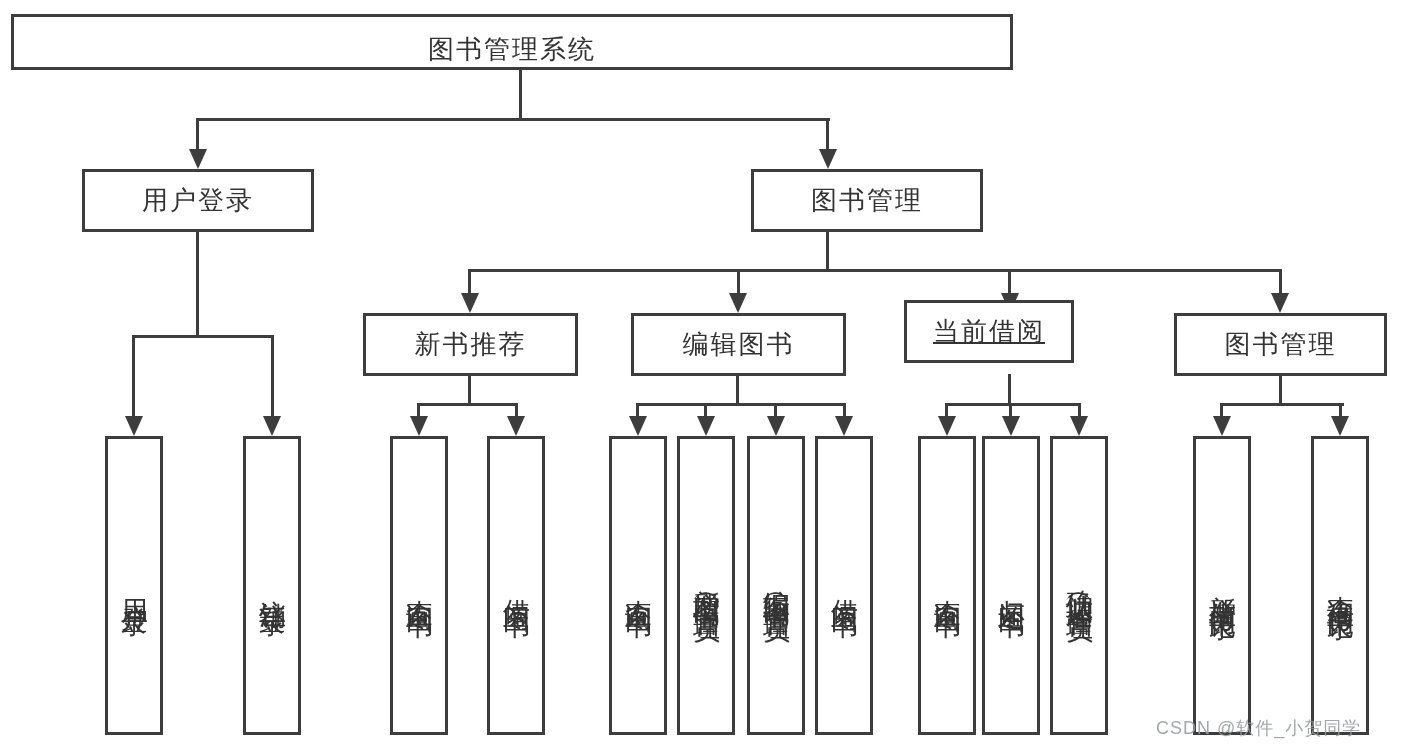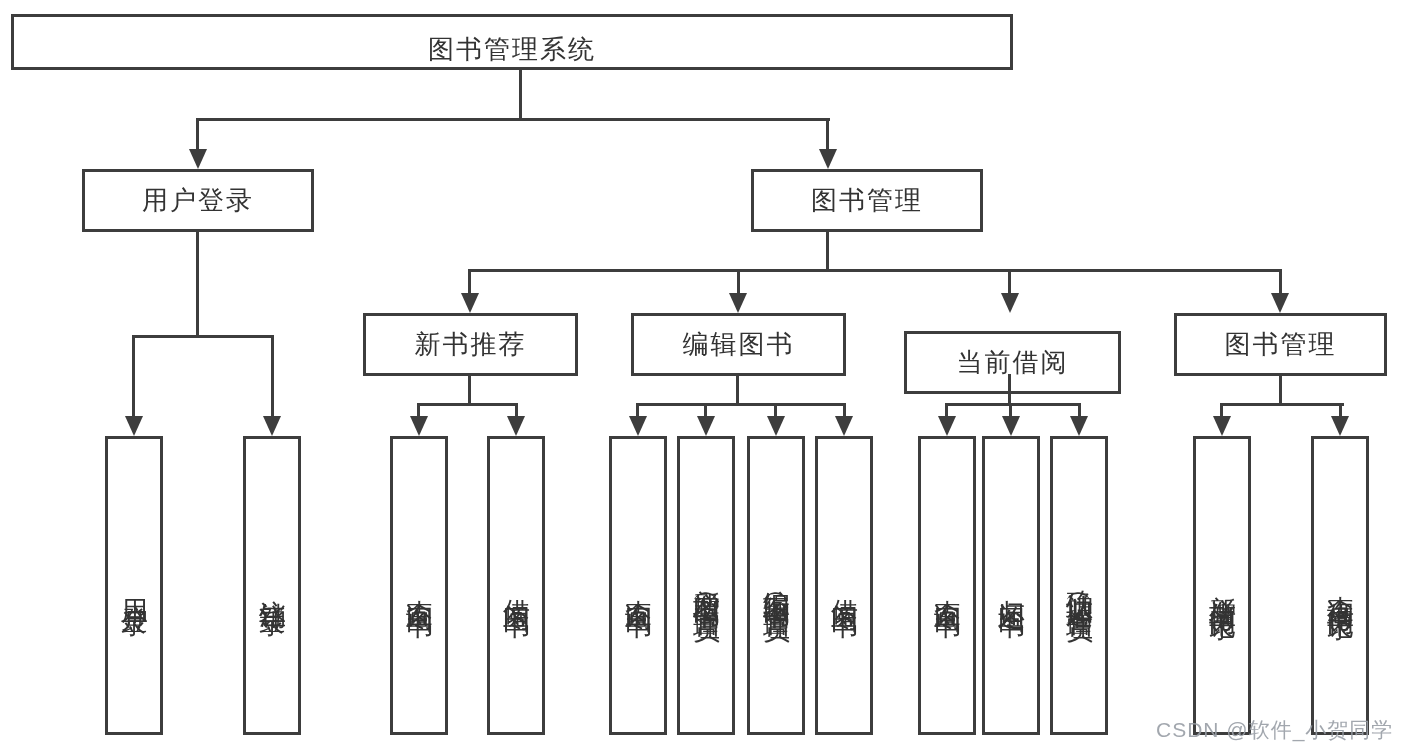--- a/index.html
+++ b/index.html
@@ -51,21 +51,21 @@
     width: 0;
     height: 0;
     border-left: 9px solid transparent;
     border-right: 9px solid transparent;
     border-top: 20px solid #3d3d3d;
   }
   .watermark {
     position: absolute;
     left: 1156px;
     top: 716px;
-    font-size: 21px;
+    font-size: 18px;
     letter-spacing: 1px;
     color: rgba(152, 157, 165, 0.9);
     white-space: nowrap;
   }
 </style>
 </head>
 <body>
 
 <div class="diagram">
 
@@ -104,21 +104,21 @@
   <div class="ah" style="left:1001px; top:293px;"></div>
   <div class="vl" style="left:1279px; top:269px; height:26px;"></div>
   <div class="ah" style="left:1271px; top:293px;"></div>
 
   <div class="box" style="left:363px; top:313px; width:215px; height:63px;">
     <span>新书推荐</span>
   </div>
   <div class="box" style="left:631px; top:313px; width:215px; height:63px;">
     <span>编辑图书</span>
   </div>
-  <div class="box" style="left:904px; top:331px; width:217px; height:63px;">
+  <div class="box" style="left:904px; top:300px; width:170px; height:63px;text-decoration:underline;">
     <span>当前借阅</span>
   </div>
   <div class="box" style="left:1174px; top:313px; width:213px; height:63px;">
     <span>图书管理</span>
   </div>
 
   <div class="vl" style="left:468px; top:374px; height:32px;"></div>
   <div class="hl" style="left:417px; top:403px; width:101px;"></div>
   <div class="vl" style="left:417px; top:403px; height:16px;"></div>
   <div class="ah" style="left:410px; top:416px;"></div>

